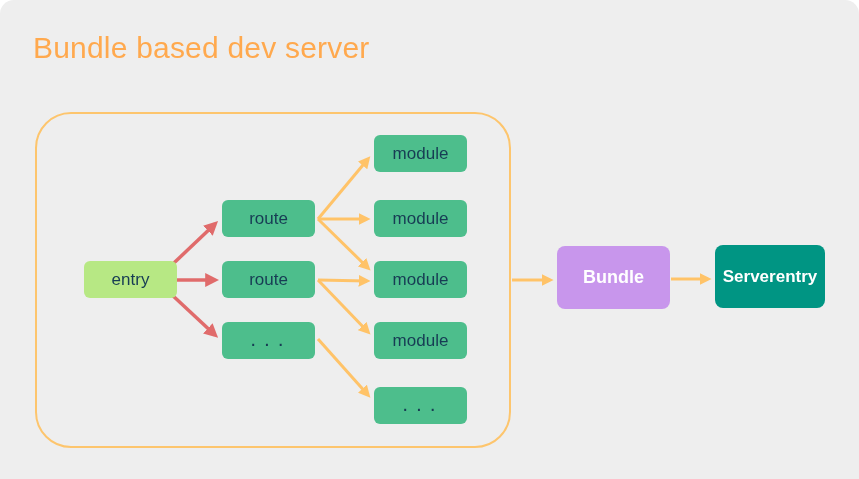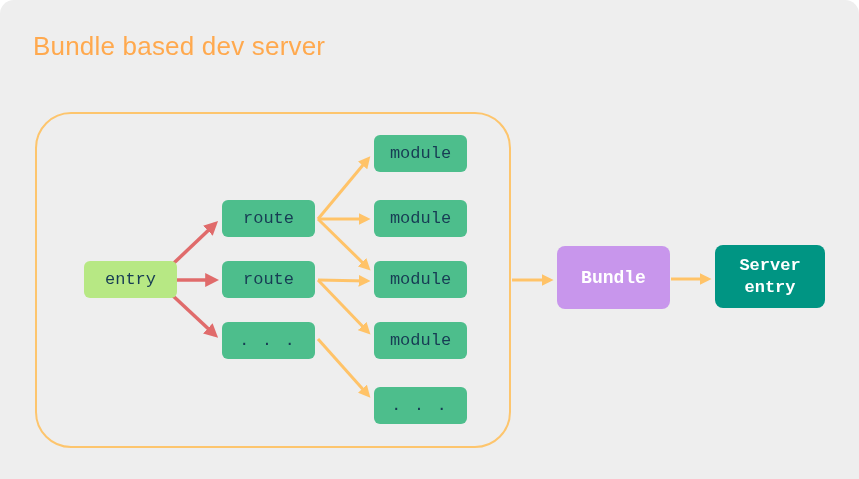--- a/index.html
+++ b/index.html
@@ -13,21 +13,21 @@
     width: 859px;
     height: 479px;
     background: #eeeeee;
     border-radius: 14px 14px 0 0;
     overflow: hidden;
   }
   .title {
     position: absolute;
     left: 33px;
     top: 31px;
-    font-size: 26px;
+    font-size: 30px;
     font-weight: 500;
     letter-spacing: 0.2px;
     color: #ffa94e;
     white-space: nowrap;
   }
   .graph-container {
     position: absolute;
     left: 35px;
     top: 112px;
     width: 476px;
@@ -41,21 +41,20 @@
     width: 93px;
     height: 37px;
     border-radius: 6px;
     display: flex;
     align-items: center;
     justify-content: center;
     font-size: 17px;
     font-weight: 500;
     color: #173c54;
     z-index: 2;
-    font-family: Liberation Mono, monospace;
   }
   .node.green { background: #4dbe8c; }
   .node.entry { background: #b7e884; left: 60px; top: 261px; margin-left: 24px; }
   .node.route-1 { left: 222px; top: 200px; }
   .node.route-2 { left: 222px; top: 261px; }
   .node.route-3 { left: 222px; top: 322px; }
   .node.module-1 { left: 374px; top: 135px; }
   .node.module-2 { left: 374px; top: 200px; }
   .node.module-3 { left: 374px; top: 261px; }
   .node.module-4 { left: 374px; top: 322px; }
@@ -72,21 +71,20 @@
   }
   .node.server {
     left: 715px; top: 245px;
     width: 110px; height: 63px;
     background: #009583;
     border-radius: 8px;
     color: #ffffff;
     font-weight: 700;
     font-size: 17px;
     line-height: 1.25;
-    flex-direction: column;
     text-align: center;
   }
   svg.arrows {
     position: absolute;
     left: 0; top: 0;
     width: 859px;
     height: 479px;
     z-index: 1;
     pointer-events: none;
   }

